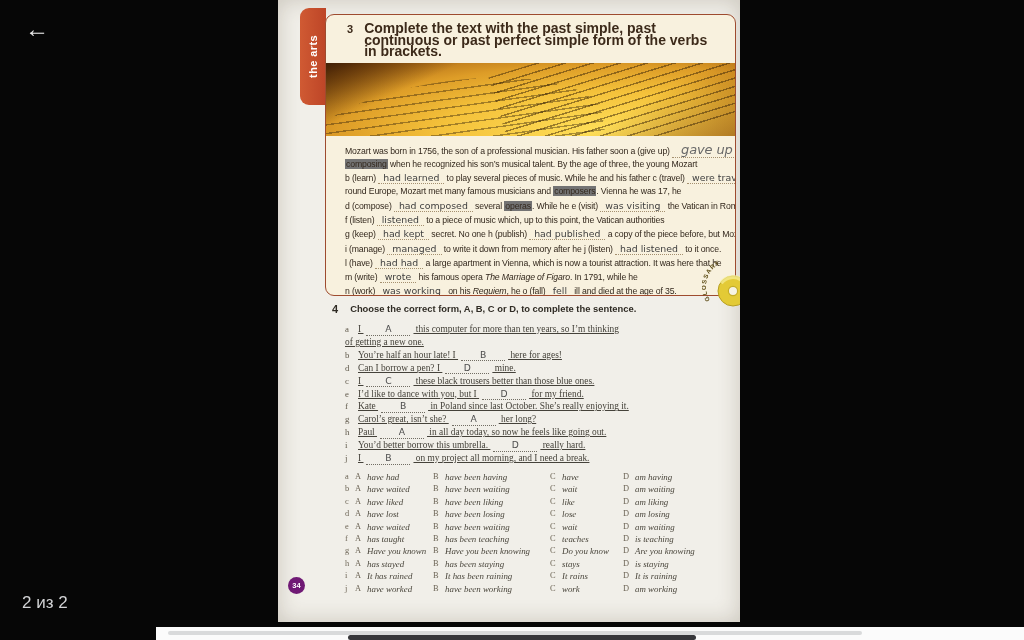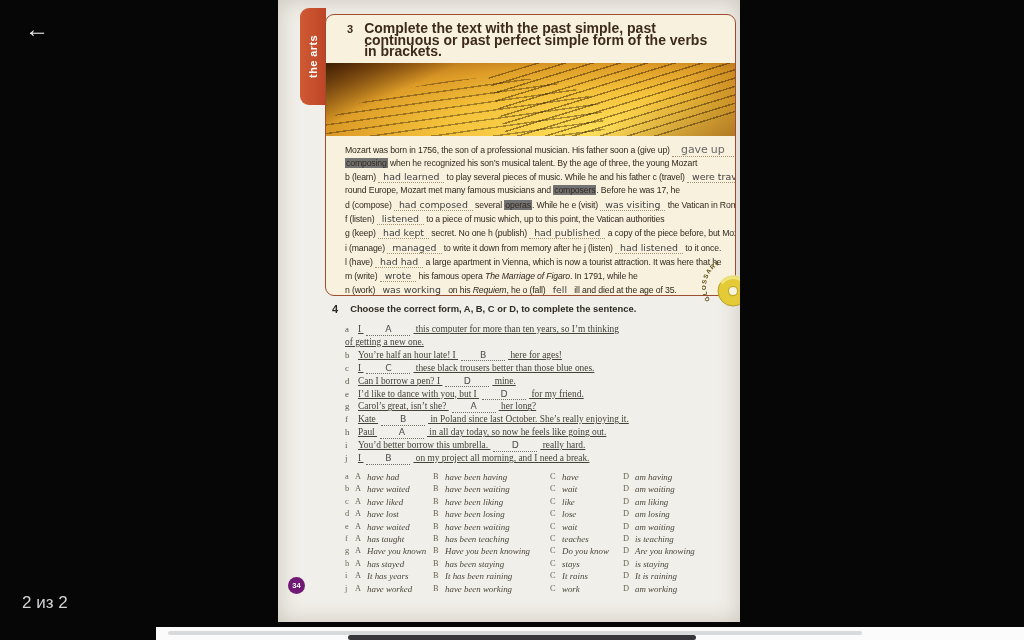--- a/index.html
+++ b/index.html
@@ -37,22 +37,22 @@
      background:repeating-linear-gradient(#32210a 0 1.4px, transparent 1.4px 8.6px); }
   .photo i.s2 { left:42%; top:-42%; width:72%; height:150%;
      transform:rotate(-17deg); opacity:.5;
      background:repeating-linear-gradient(#3a2407 0 1.4px, transparent 1.4px 8px); }
 
   .passage { padding:7px 6px 0 19px; font-size:8.7px; letter-spacing:-.15px; color:#33281d; }
   .pline   { line-height:13.3px; white-space:nowrap; }
   .seg-hl  { background:#737373; padding:0 1px; }
   .seg-ans { font-family:"DejaVu Sans", sans-serif; font-size:9.4px; color:#3f3f3f;
              padding:0 5px; border-bottom:1px dotted #a5906f; letter-spacing:0; }
-  .seg-cur { font-family:"DejaVu Sans", sans-serif; color:#686868;
-             font-size:11px; padding:0 9px; border-bottom:1px dotted #a5906f; }
+  .seg-cur { font-style:italic; font-family:"DejaVu Sans", sans-serif; color:#686868;
+             font-size:13px; padding:0 9px; border-bottom:1px dotted #a5906f; }
   .seg-i   { font-style:italic; }
 
   .glossary { position:absolute; left:424px; top:256px; width:56px; height:56px; }
 
   .ex4 { position:absolute; left:54px; top:303px; width:400px; color:#2f2b24; }
   .ex4-head { display:flex; gap:12px; }
   .ex4-num  { font-weight:bold; font-size:11px; }
   .ex4-text { font-weight:bold; font-size:9.4px; line-height:11.5px; }
   .sents { margin:8px 0 0 13px; font-family:"Liberation Serif", serif; font-size:9.4px; color:#45423a; }
   .sent, .cont { line-height:12.9px;text-decoration:underline; }
@@ -97,21 +97,21 @@
         <span class="ex3-text">Complete the text with the past simple, past continuous or past perfect simple form of the verbs in brackets.</span>
       </div>
       <div class="photo">
           <i class="s1"></i>
           <i class="s2"></i>
         </div>
       <div class="passage" id="passage">
           <div class="pline"><span class="seg-t">Mozart was born in 1756, the son of a professional musician. His father soon a (give up) </span><span class="seg-cur">gave up</span></div>
           <div class="pline"><span class="seg-hl">composing</span><span class="seg-t"> when he recognized his son’s musical talent. By the age of three, the young Mozart</span></div>
           <div class="pline"><span class="seg-t">b (learn) </span><span class="seg-ans">had learned</span><span class="seg-t"> to play several pieces of music. While he and his father c (travel) </span><span class="seg-ans">were traveling</span></div>
-          <div class="pline"><span class="seg-t">round Europe, Mozart met many famous musicians and </span><span class="seg-hl">composers</span><span class="seg-t">. Before he was 17, he</span></div>
+          <div class="pline"><span class="seg-t">round Europe, Mozart met many famous musicians and </span><span class="seg-hl">composers</span><span class="seg-t">. Vienna he was 17, he</span></div>
           <div class="pline"><span class="seg-t">d (compose) </span><span class="seg-ans">had composed</span><span class="seg-t"> several </span><span class="seg-hl">operas</span><span class="seg-t">. While he e (visit) </span><span class="seg-ans">was visiting</span><span class="seg-t"> the Vatican in Rome, he</span></div>
           <div class="pline"><span class="seg-t">f (listen) </span><span class="seg-ans">listened</span><span class="seg-t"> to a piece of music which, up to this point, the Vatican authorities</span></div>
           <div class="pline"><span class="seg-t">g (keep) </span><span class="seg-ans">had kept</span><span class="seg-t"> secret. No one h (publish) </span><span class="seg-ans">had published</span><span class="seg-t"> a copy of the piece before, but Mozart</span></div>
           <div class="pline"><span class="seg-t">i (manage) </span><span class="seg-ans">managed</span><span class="seg-t"> to write it down from memory after he j (listen) </span><span class="seg-ans">had listened</span><span class="seg-t"> to it once.</span></div>
           <div class="pline"><span class="seg-t">l (have) </span><span class="seg-ans">had had</span><span class="seg-t"> a large apartment in Vienna, which is now a tourist attraction. It was here that he</span></div>
           <div class="pline"><span class="seg-t">m (write) </span><span class="seg-ans">wrote</span><span class="seg-t"> his famous opera </span><span class="seg-i">The Marriage of Figaro</span><span class="seg-t">. In 1791, while he</span></div>
           <div class="pline"><span class="seg-t">n (work) </span><span class="seg-ans">was working</span><span class="seg-t"> on his </span><span class="seg-i">Requiem</span><span class="seg-t">, he o (fall) </span><span class="seg-ans">fell</span><span class="seg-t"> ill and died at the age of 35.</span></div>
         </div>
     </div>
 
@@ -131,25 +131,25 @@
 
     <div class="ex4">
       <div class="ex4-head">
         <span class="ex4-num">4</span>
         <span class="ex4-text">Choose the correct form, A, B, C or D, to complete the sentence.</span>
       </div>
       <div class="sents" id="sentences">
           <div class="sent"><span class="slet">a</span><span>I </span><span class="blank">A</span><span> this computer for more than ten years, so I’m thinking</span></div>
           <div class="cont">of getting a new one.</div>
           <div class="sent"><span class="slet">b</span><span>You’re half an hour late! I </span><span class="blank">B</span><span> here for ages!</span></div>
+          <div class="sent"><span class="slet">d</span><span>Can I borrow a pen? I </span><span class="blank">D</span><span> mine.</span></div>
           <div class="sent"><span class="slet">c</span><span>I </span><span class="blank">C</span><span> these black trousers better than those blue ones.</span></div>
-          <div class="sent"><span class="slet">d</span><span>Can I borrow a pen? I </span><span class="blank">D</span><span> mine.</span></div>
           <div class="sent"><span class="slet">e</span><span>I’d like to dance with you, but I </span><span class="blank">D</span><span> for my friend.</span></div>
+          <div class="sent"><span class="slet">f</span><span>Kate </span><span class="blank">B</span><span> in Poland since last October. She’s really enjoying it.</span></div>
           <div class="sent"><span class="slet">g</span><span>Carol’s great, isn’t she? </span><span class="blank">A</span><span> her long?</span></div>
-          <div class="sent"><span class="slet">f</span><span>Kate </span><span class="blank">B</span><span> in Poland since last October. She’s really enjoying it.</span></div>
           <div class="sent"><span class="slet">h</span><span>Paul </span><span class="blank">A</span><span> in all day today, so now he feels like going out.</span></div>
           <div class="sent"><span class="slet">i</span><span>You’d better borrow this umbrella. </span><span class="blank">D</span><span> really hard.</span></div>
           <div class="sent"><span class="slet">j</span><span>I </span><span class="blank">B</span><span> on my project all morning, and I need a break.</span></div>
         </div>
       <div class="opts" id="options">
           <span class="rlet">a</span>
           <span class="olet">A</span>
           <span>have had</span>
           <span class="olet">B</span>
           <span>have been having</span>
@@ -215,21 +215,21 @@
           <span class="olet">A</span>
           <span>has stayed</span>
           <span class="olet">B</span>
           <span>has been staying</span>
           <span class="olet">C</span>
           <span>stays</span>
           <span class="olet">D</span>
           <span>is staying</span>
           <span class="rlet">i</span>
           <span class="olet">A</span>
-          <span>It has years</span>
+          <span>It has rained</span>
           <span class="olet">B</span>
           <span>It has been raining</span>
           <span class="olet">C</span>
           <span>It rains</span>
           <span class="olet">D</span>
           <span>It is raining</span>
           <span class="rlet">j</span>
           <span class="olet">A</span>
           <span>have worked</span>
           <span class="olet">B</span>

